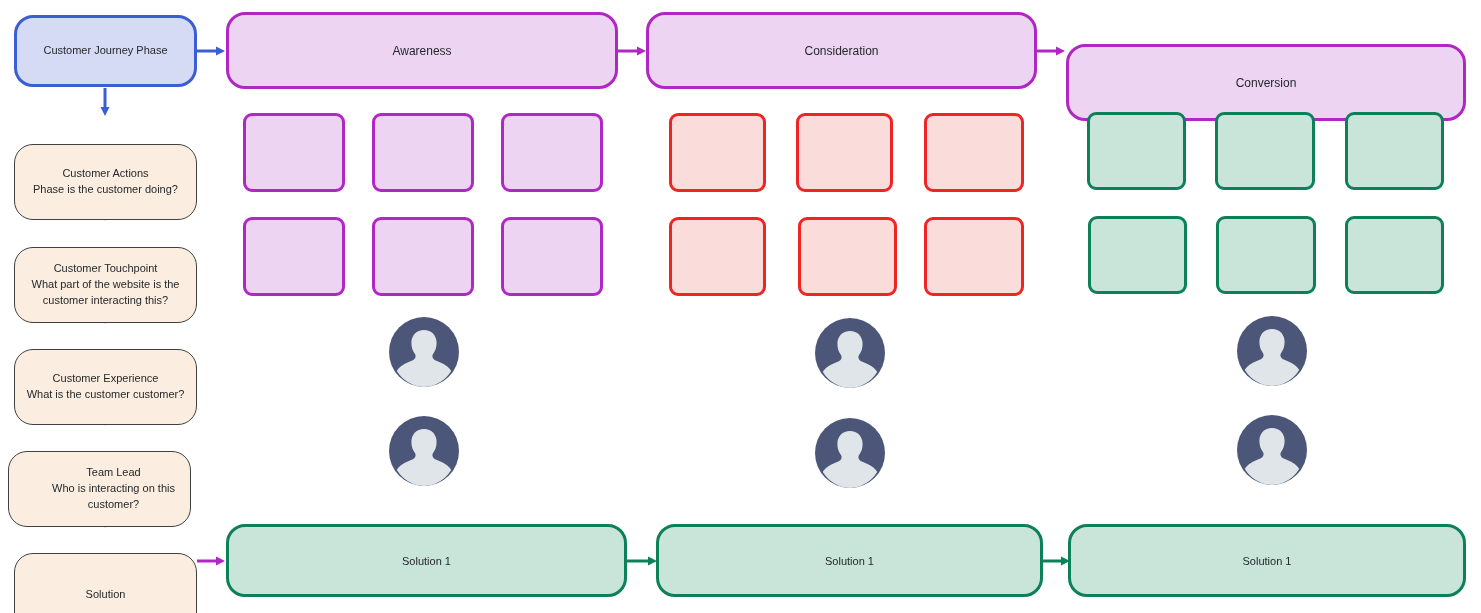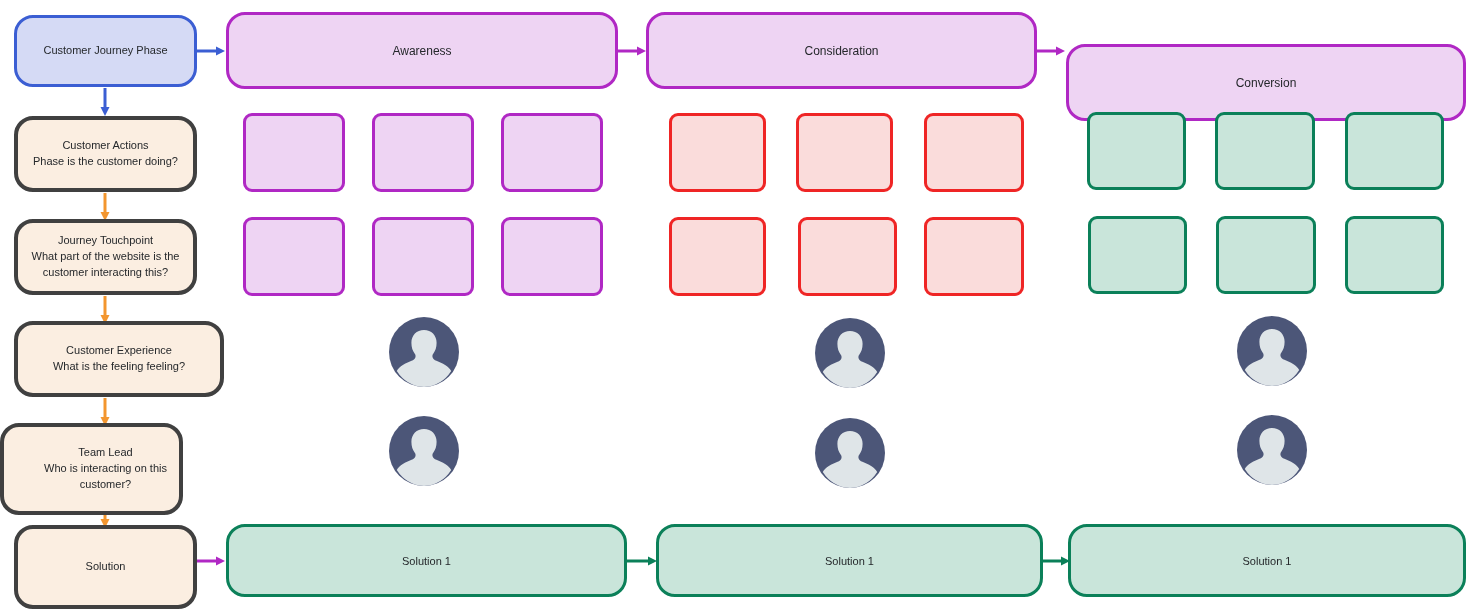--- a/index.html
+++ b/index.html
@@ -22,23 +22,24 @@
   }
   .box .lines { line-height: 1.45; }
 
   
   .phase-label {
     border: 3px solid #3b5ed3;
     background: #d5daf5;
     font-size: 11px;
   }
   .row-label {
-    border: 4px solid #404040;
+    border: 1px solid #404040;
     background: #fbeee1;
     font-size: 11px;
+    margin-top: 28px;
   }
 
   
   .col-head {
     border: 3px solid #b028c4;
     background: #eed4f3;
     font-size: 12px;
   }
 
   
@@ -152,33 +153,33 @@
 
   <div class="box row-label" style="left:14px; top:116px; width:183px; height:76px;">
     <div class="lines">
       <div>Customer Actions</div>
       <div>Phase is the customer doing?</div>
     </div>
   </div>
 
   <div class="box row-label" style="left:14px; top:219px; width:183px; height:76px;">
     <div class="lines" style="padding:0 8px;">
-      <div>Journey Touchpoint</div>
+      <div>Customer Touchpoint</div>
       <div>What part of the website is the customer interacting this?</div>
     </div>
   </div>
 
-  <div class="box row-label" style="left:14px; top:321px; width:210px; height:76px;">
+  <div class="box row-label" style="left:14px; top:321px; width:183px; height:76px;">
     <div class="lines">
       <div>Customer Experience</div>
-      <div>What is the feeling feeling?</div>
-    </div>
-  </div>
-
-  <div class="box row-label" style="left:0; top:423px; width:183px; height:92px;padding-left:28px;">
+      <div>What is the customer customer?</div>
+    </div>
+  </div>
+
+  <div class="box row-label" style="left:8px; top:423px; width:183px; height:76px;padding-left:28px;">
     <div class="lines">
       <div>Team Lead</div>
       <div>Who is interacting on this customer?</div>
     </div>
   </div>
 
   <div class="box row-label" style="left:14px; top:525px; width:183px; height:84px;">
     <div class="lines">
       <div>Solution</div>
     </div>

